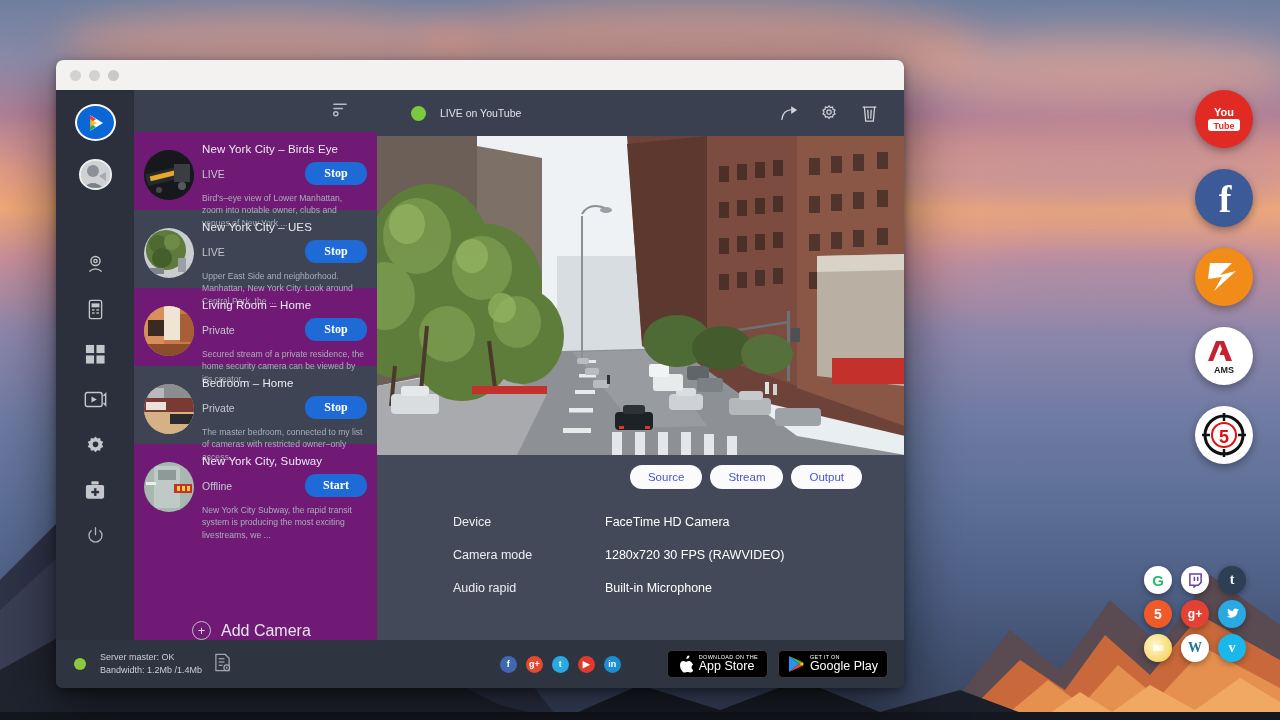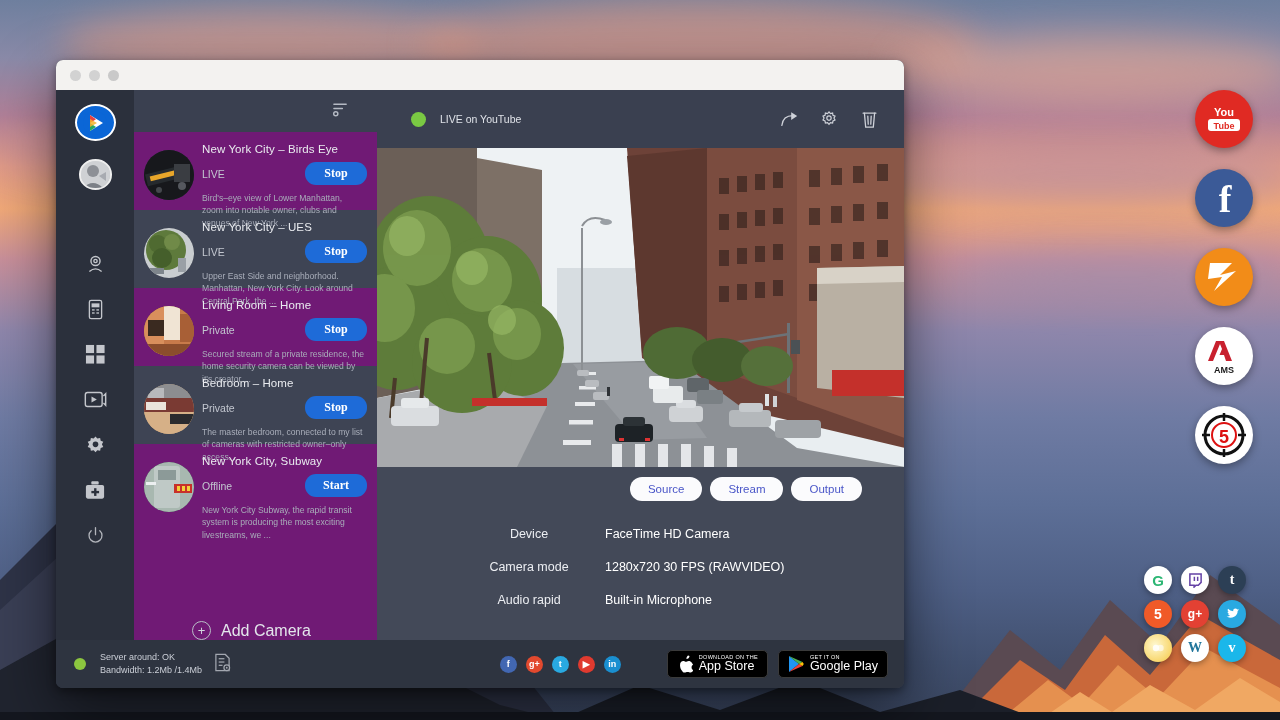--- a/index.html
+++ b/index.html
@@ -132,21 +132,21 @@
     width: 19px; height: 19px; border-radius: 50%;
     border: 1.3px solid #b9bec8; color: #d3d7de;
     display: flex; align-items: center; justify-content: center;
     font-size: 13px; line-height: 1;
   }
   #add-camera span.lbl { color: #e3e6eb; font-size: 16px; }
 
   
   #main-col { flex: 1; display: flex; flex-direction: column; background: #434958; min-width: 0; }
   #toolbar {
-    height: 58px; display: flex; align-items: center;
+    height: 46px; display: flex; align-items: center;
     padding: 0 20px 0 34px; gap: 10px; background: #3a4050;
   }
   .live-dot { width: 15px; height: 15px; border-radius: 50%; background: #7ac943; }
   #live-label { color: #dfe2e8; font-size: 10.5px; margin-left: 4px; }
   .tb-spacer { flex: 1; }
   .tb-icon { width: 30px; height: 28px; display: flex; align-items: center; justify-content: center; cursor: pointer; opacity: .9; }
 
   #preview {
     height: 319px; margin: 0; position: relative; overflow: hidden;
     background: #9aa3ab;
@@ -158,21 +158,21 @@
     padding: 10px 42px 0 0;
   }
   .tab-pill {
     background: #fbfbfd; color: #4a56c8;
     border: none; border-radius: 13px;
     font-size: 11.5px; padding: 6px 18px; cursor: pointer;
     font-family: "Liberation Sans", sans-serif;
   }
 
   #details { padding: 26px 0 0 76px; }
-  .det-row { display: flex; margin-bottom: 19px; text-align: center; }
+  .det-row { display: flex; margin-bottom: 19px; }
   .det-label { width: 152px; color: #eceef2; font-size: 12.5px; }
   .det-value { color: #ffffff; font-size: 12.5px; }
 
   
   #statusbar {
     height: 48px; flex: 0 0 48px; background: #2e3440;
     display: flex; align-items: center; padding: 0 16px 0 18px; gap: 10px;
   }
   .srv-dot { width: 12px; height: 12px; border-radius: 50%; background: #8cc63f; }
   #srv-text { color: #cbcfd7; font-size: 9px; line-height: 1.5; margin-left: 4px; }
@@ -666,21 +666,21 @@
             <span class="det-label">Audio rapid</span>
             <span class="det-value">Built-in Microphone</span>
           </div>
         </div>
       </div>
     </div>
 
     <div id="statusbar">
       <span class="srv-dot"></span>
       <div id="srv-text">
-        <div>Server around: OK</div>
+        <div>Server master: OK</div>
         <div>Bandwidth: 1.2Mb /1.4Mb</div>
       </div>
       <span id="log-icon">
         <svg width="17" height="19" viewBox="0 0 18 20" fill="none" stroke="#b8bcc4" stroke-width="1.3">
           <path d="M2 1.5 h10 l4 4 v13 h-14 z"></path>
           <line x1="5" y1="6" x2="11" y2="6"></line>
           <line x1="5" y1="9.5" x2="11" y2="9.5"></line>
           <line x1="5" y1="13" x2="9" y2="13"></line>
           <circle cx="13.5" cy="15.5" r="3" fill="#2e3440" stroke="#b8bcc4"></circle>
           <circle cx="13.5" cy="15.5" r="1" fill="#b8bcc4" stroke="none"></circle>

